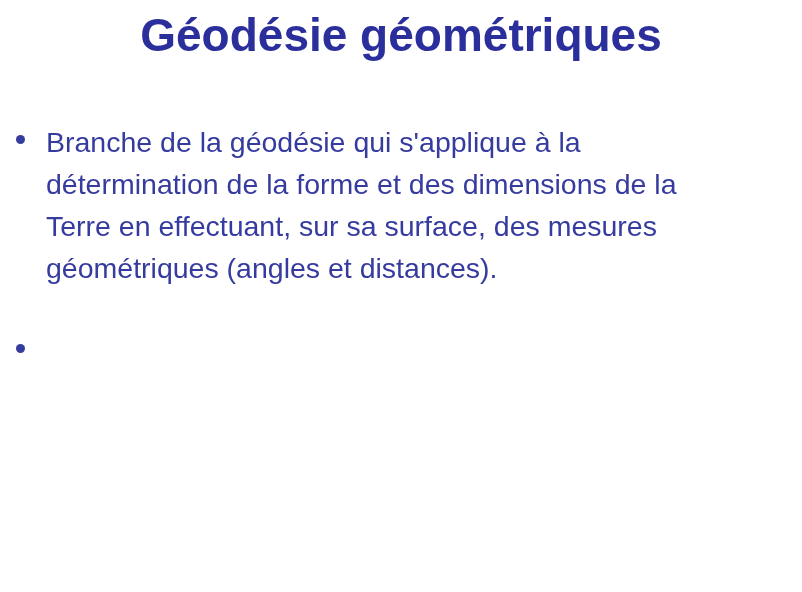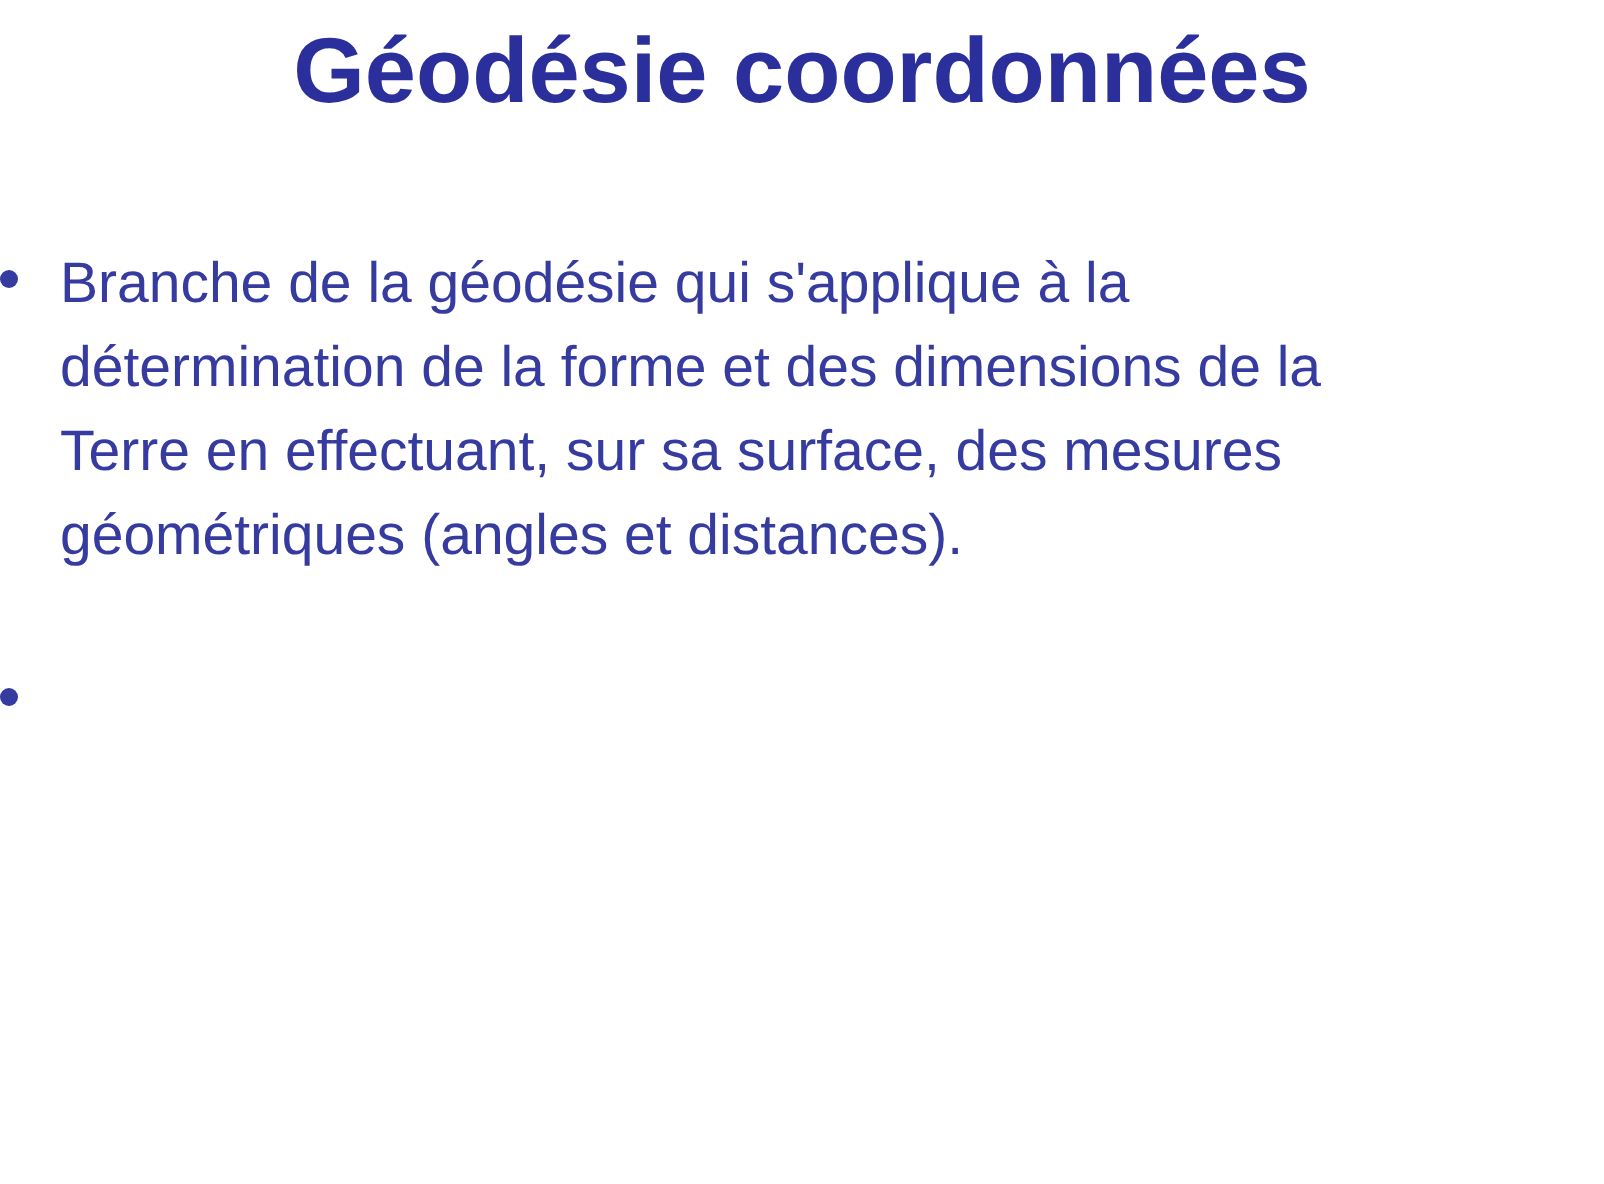--- a/index.html
+++ b/index.html
@@ -19,20 +19,21 @@
     margin: 10px 0 0 0;
     padding: 0;
     text-align: center;
     font-size: 46px;
     line-height: 1.1;
     font-weight: 700;
     letter-spacing: 0px;
   }
   .content {
     margin-top: 60px;
+    padding-left: 16px;
     padding-right: 10px;
   }
   .bullet-item {
     display: flex;
     align-items: flex-start;
   }
   .bullet-item + .bullet-item {
     margin-top: 41px;
   }
   .dot {
@@ -47,21 +48,21 @@
     font-size: 28.5px;
     line-height: 42px;
     white-space: pre-line;
     max-width: 752px;
   }
 </style>
 </head>
 <body>
 
 <div class="slide" style="background: rgb(255, 255, 255);">
-  <h1 class="title" style="color: rgb(43, 47, 156);">Géodésie coordonnées</h1>
+  <h1 class="title" style="color: rgb(43, 47, 156);">Géodésie géométriques</h1>
 
   <div class="content">
 
     <div class="bullet-item">
       <span class="dot" style="background: rgb(54, 59, 159);"></span>
       <span class="bullet-text" style="color: rgb(54, 59, 159);">Branche de la géodésie qui s'applique à la
 détermination de la forme et des dimensions de la
 Terre en effectuant, sur sa surface, des mesures
 géométriques (angles et distances).</span>
     </div>

